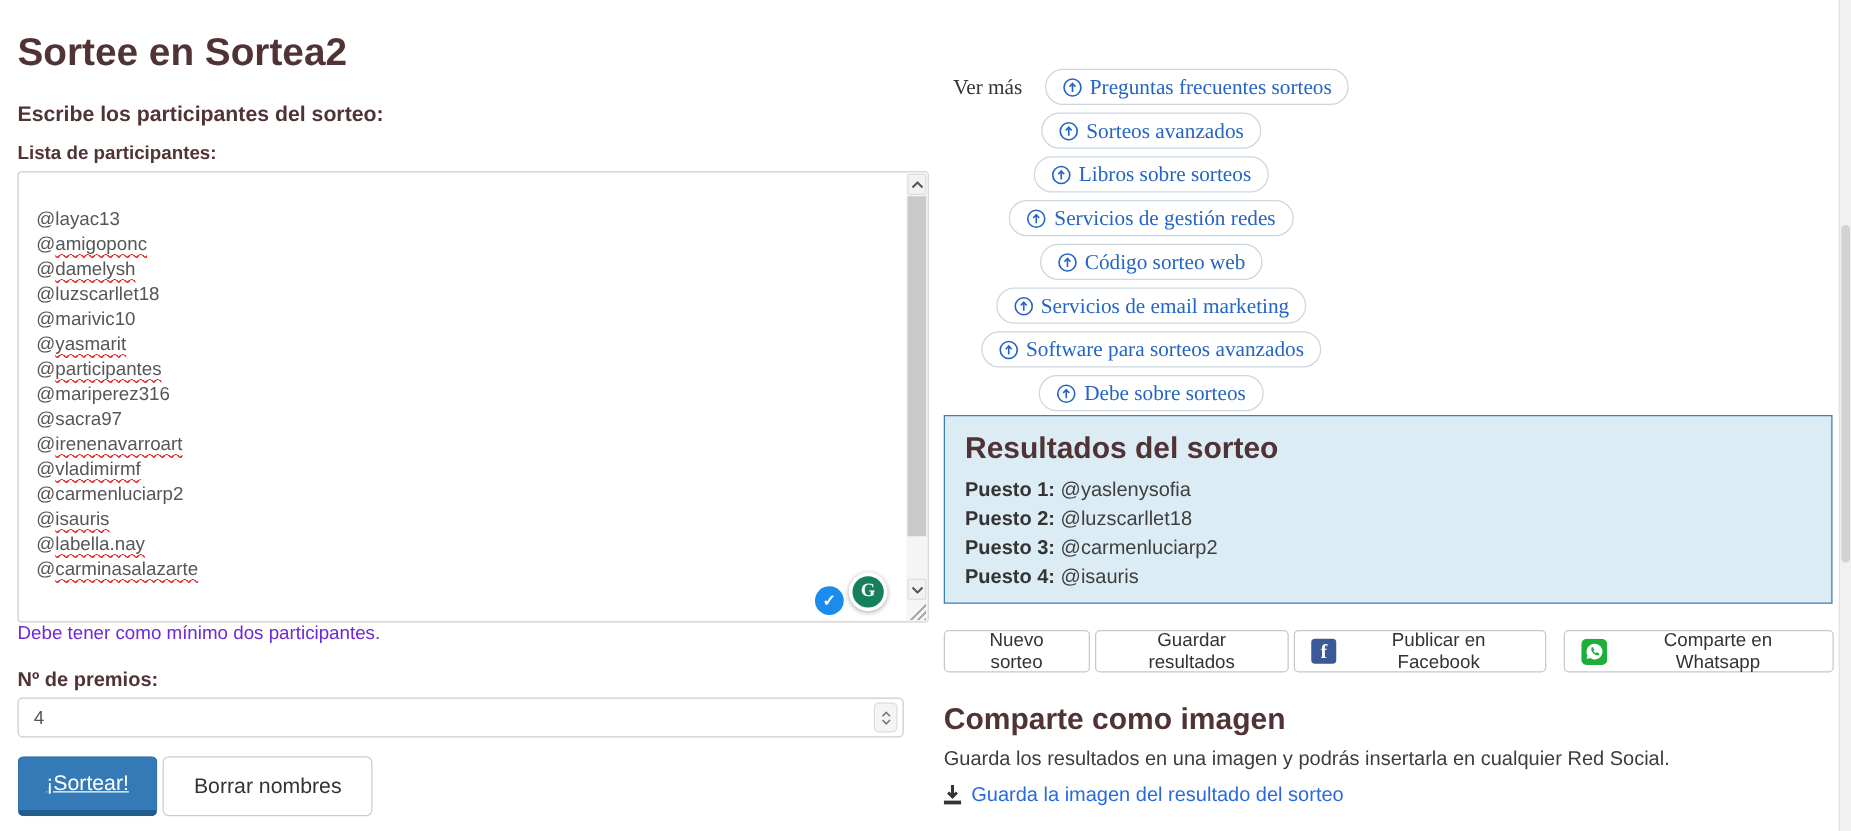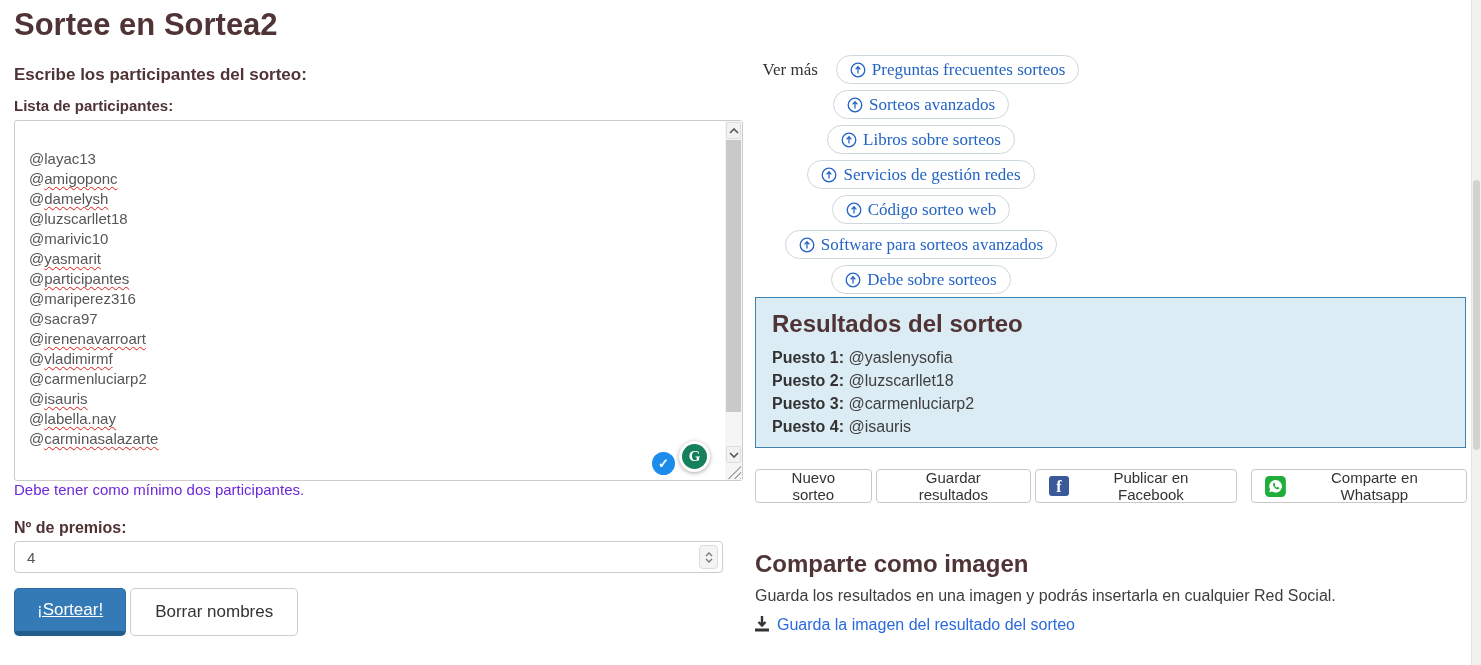--- a/index.html
+++ b/index.html
@@ -2,21 +2,21 @@
 <html><head>
 <meta charset="utf-8">
 <style>
   * { box-sizing: border-box; margin: 0; padding: 0; }
   html, body { background: #fff; }
   body { font-family: "Liberation Sans", sans-serif; }
   .canvas { position: relative; width: 1481px; height: 665px; overflow: hidden; background: #fff; }
 
   
   .left-col { position: absolute; left: 14px; top: 0; width: 729px; }
-  h1.page-title { margin-top: 6px; font-size: 31px; line-height: 1.2; font-weight: bold; color: #503335; }
+  h1.page-title { margin-top: 23px; font-size: 31px; line-height: 1.2; font-weight: bold; color: #503335; }
   .subtitle { margin-top: 22px; font-size: 17px; font-weight: bold; color: #503335; }
   .list-label { margin-top: 12px; font-size: 15px; font-weight: bold; color: #503335; }
 
   .ta-wrap { position: relative; margin-top: 6px; width: 729px; height: 361px;
              border: 1px solid #cccccc; border-radius: 3px; background: #fff; }
   .ta-content { padding: 28px 30px 10px 14px; font-size: 15px; line-height: 20px; color: #565656; }
   .pline { white-space: pre; }
   .sq { text-decoration: underline; text-decoration-style: wavy; text-decoration-color: #e01818;
         text-decoration-thickness: 1px; text-underline-offset: 2px; text-decoration-skip-ink: none; }
 
@@ -73,21 +73,21 @@
 
   .res-buttons { margin-top: 21px; display: flex; gap: 4px; align-items: stretch; }
   .res-buttons button { font-family: inherit; display: inline-flex; align-items: center; gap: 10px; height: 34px;
                  padding: 0 13px; font-size: 15px; color: #333; background: #fff;
                  border: 1px solid #c8c8c8; border-radius: 4px; cursor: pointer; }
   .res-buttons button.wa { margin-left: 10px; }
   .fb-icon { width: 20px; height: 20px; background: #3b5998; border-radius: 3px; color: #fff;
              font-family: "Liberation Serif", serif; font-weight: bold; font-size: 16px;
              display: inline-flex; align-items: flex-end; justify-content: center; line-height: 19px; }
 
-  .share-title { margin-top: 47px; font-size: 24px; font-weight: bold; color: #503335; }
+  .share-title { margin-top: 24px; font-size: 24px; font-weight: bold; color: #503335; }
   .share-desc { margin-top: 9px; font-size: 16px; color: #3d3d3d; }
   .share-link-row { margin-top: 11px; display: flex; align-items: flex-start; gap: 8px; }
   .share-link { font-size: 16px; color: #2a6adf; text-decoration: none; cursor: pointer; }
 
   
   .page-scrollbar { position: absolute; top: 0; right: 0; width: 10px; height: 665px;
                     background: #f1f1f1; border-left: 1px solid #e3e3e3; }
   .page-thumb { position: absolute; left: 1px; right: 1px; top: 180px; height: 270px; background: #d2d2d2; border-radius: 4px; }
 </style>
 </head>
@@ -199,20 +199,27 @@
             <circle cx="8" cy="8" r="6.8" fill="none" stroke="currentColor" stroke-width="1.3"></circle>
             <path d="M8 11.6V5.4M5.6 7.4 8 4.8l2.4 2.6" fill="none" stroke="currentColor" stroke-width="1.3"></path>
           </svg>
           <span>Código sorteo web</span>
         </button>
         <button class="pill">
           <svg width="16" height="16" viewBox="0 0 16 16">
             <circle cx="8" cy="8" r="6.8" fill="none" stroke="currentColor" stroke-width="1.3"></circle>
             <path d="M8 11.6V5.4M5.6 7.4 8 4.8l2.4 2.6" fill="none" stroke="currentColor" stroke-width="1.3"></path>
           </svg>
+          <span>Servicios de email marketing</span>
+        </button>
+        <button class="pill">
+          <svg width="16" height="16" viewBox="0 0 16 16">
+            <circle cx="8" cy="8" r="6.8" fill="none" stroke="currentColor" stroke-width="1.3"></circle>
+            <path d="M8 11.6V5.4M5.6 7.4 8 4.8l2.4 2.6" fill="none" stroke="currentColor" stroke-width="1.3"></path>
+          </svg>
           <span>Software para sorteos avanzados</span>
         </button>
         <button class="pill">
           <svg width="16" height="16" viewBox="0 0 16 16">
             <circle cx="8" cy="8" r="6.8" fill="none" stroke="currentColor" stroke-width="1.3"></circle>
             <path d="M8 11.6V5.4M5.6 7.4 8 4.8l2.4 2.6" fill="none" stroke="currentColor" stroke-width="1.3"></path>
           </svg>
           <span>Debe sobre sorteos</span>
         </button>
       </div>

